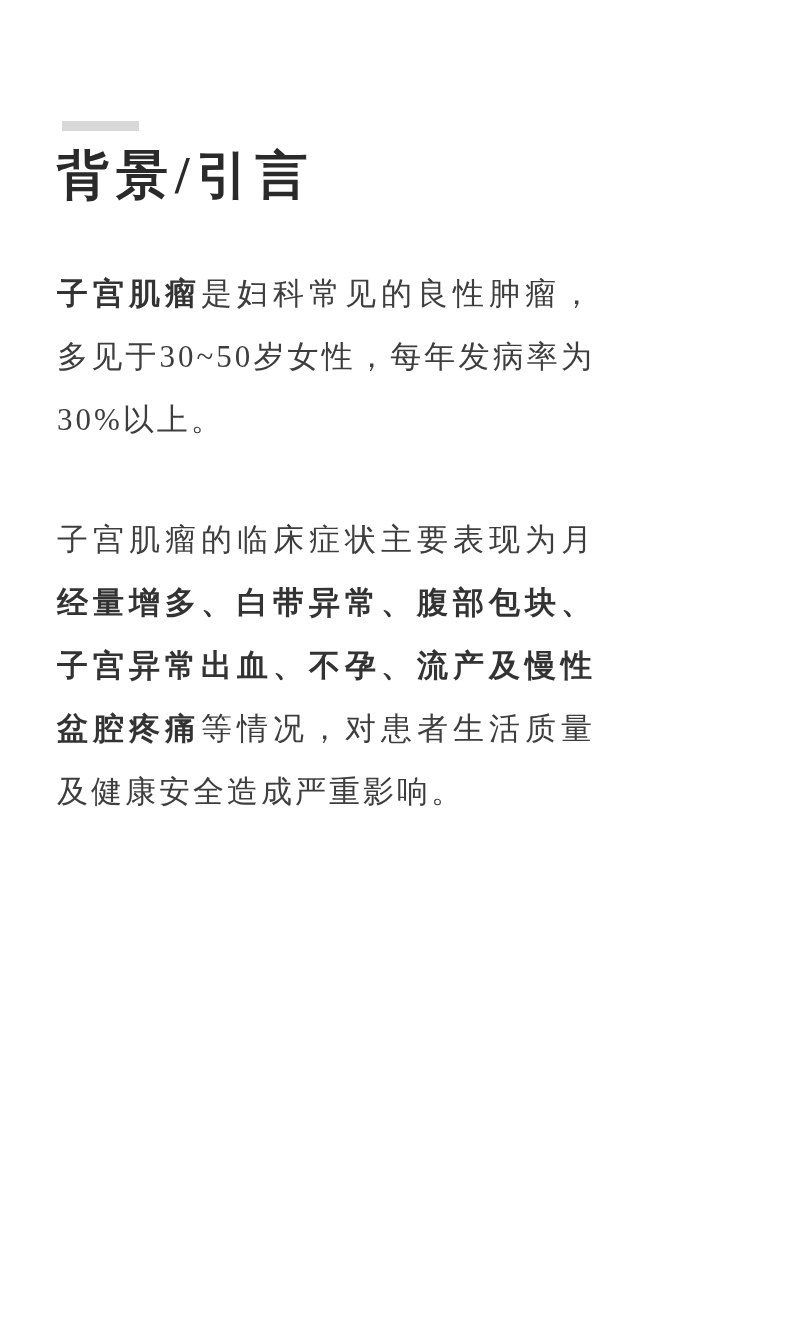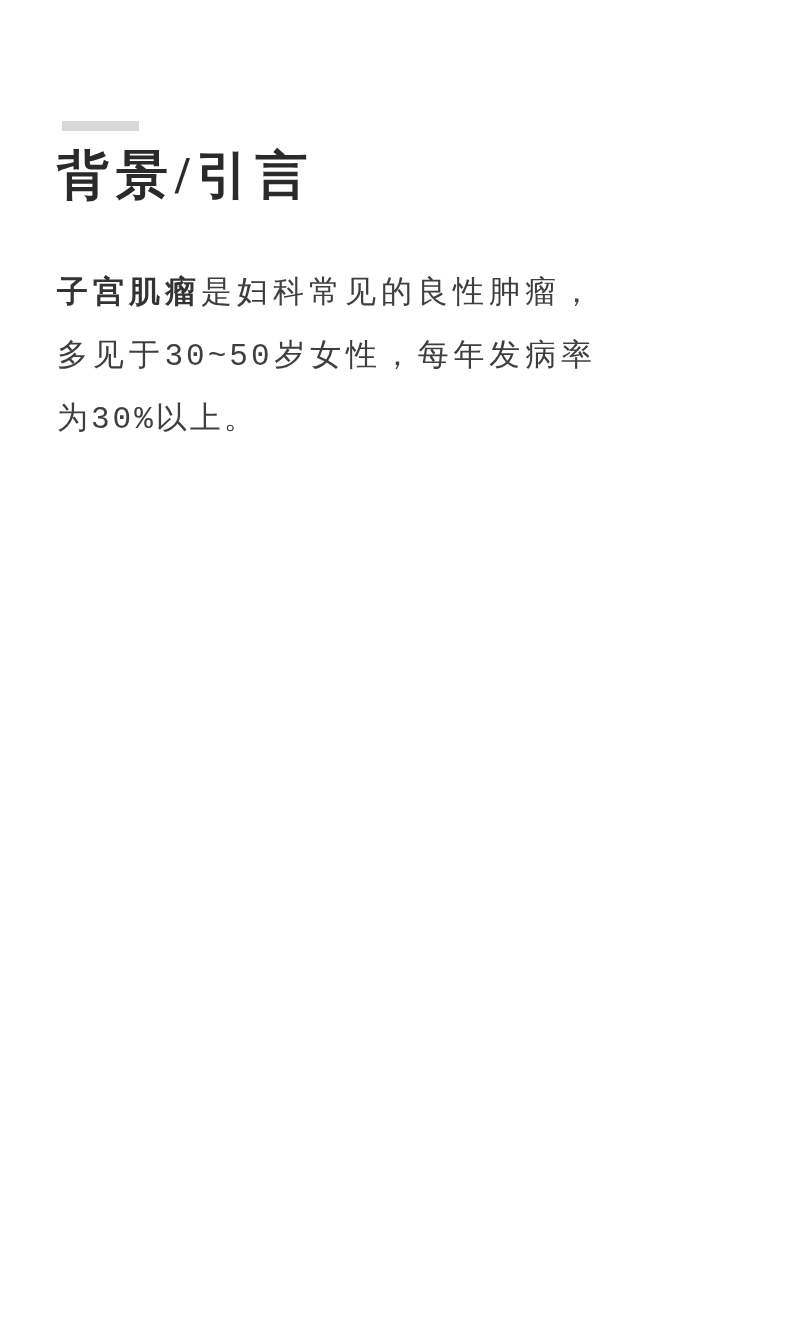--- a/index.html
+++ b/index.html
@@ -27,21 +27,21 @@
   h1.page-title {
     font-family: "Liberation Serif", "DejaVu Serif", serif;
     font-size: 52px;
     font-weight: 700;
     line-height: 1.1;
     letter-spacing: 7px;
     color: #2a2a2a;
     margin: 16px 0 58px 0;
   }
   .article-body p {
-    font-family: Liberation Mono, monospace;
+    font-family: Liberation Serif, serif;
     font-size: 31px;
     line-height: 63px;
     letter-spacing: 3px;
     color: #3e3e3e;
     text-align: justify;
     margin: 0 0 57px 0;
   }
   .article-body p:last-child {
     margin-bottom: 0;
   }
@@ -51,14 +51,15 @@
   }
 </style>
 </head>
 <body>
 
 <div class="article">
   <div class="accent-bar"></div>
   <h1 class="page-title">背景/引言</h1>
   <div class="article-body">
       <p><strong>子宫肌瘤</strong><span>是妇科常见的良性肿瘤，多见于30~50岁女性，每年发病率为30%以上。</span></p>
+      <p><span>子宫肌瘤的临床症状主要表现为月</span><strong>经量增多、白带异常、腹部包块、子宫异常出血、不孕、流产及慢性盆腔疼痛</strong><span>等情况，对患者生活质量及健康安全造成严重影响。</span></p>
     </div>
 </div>
 
 </body></html>

